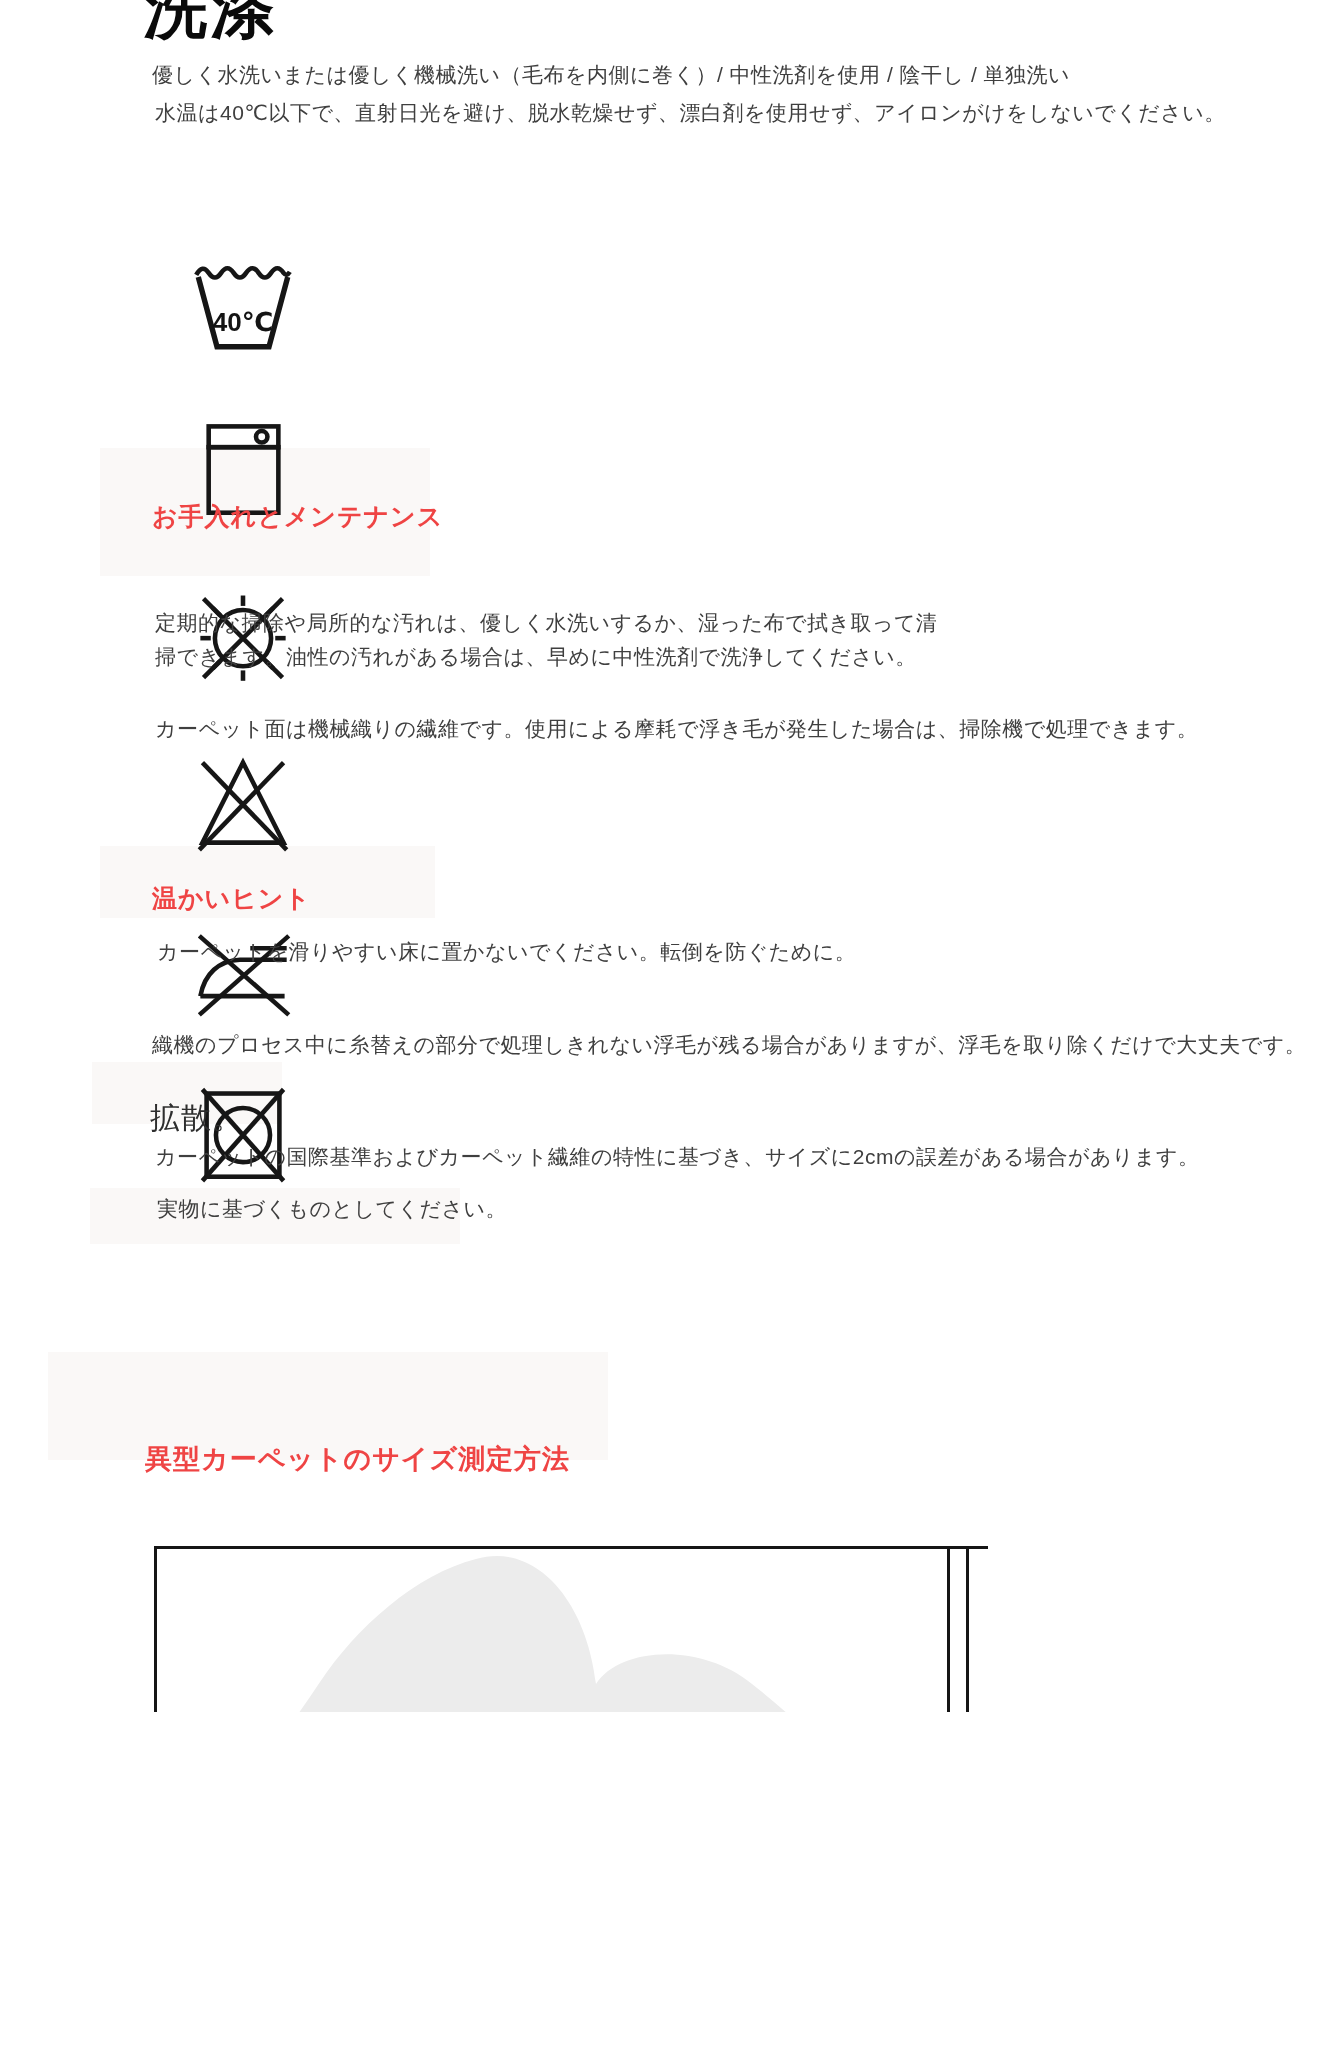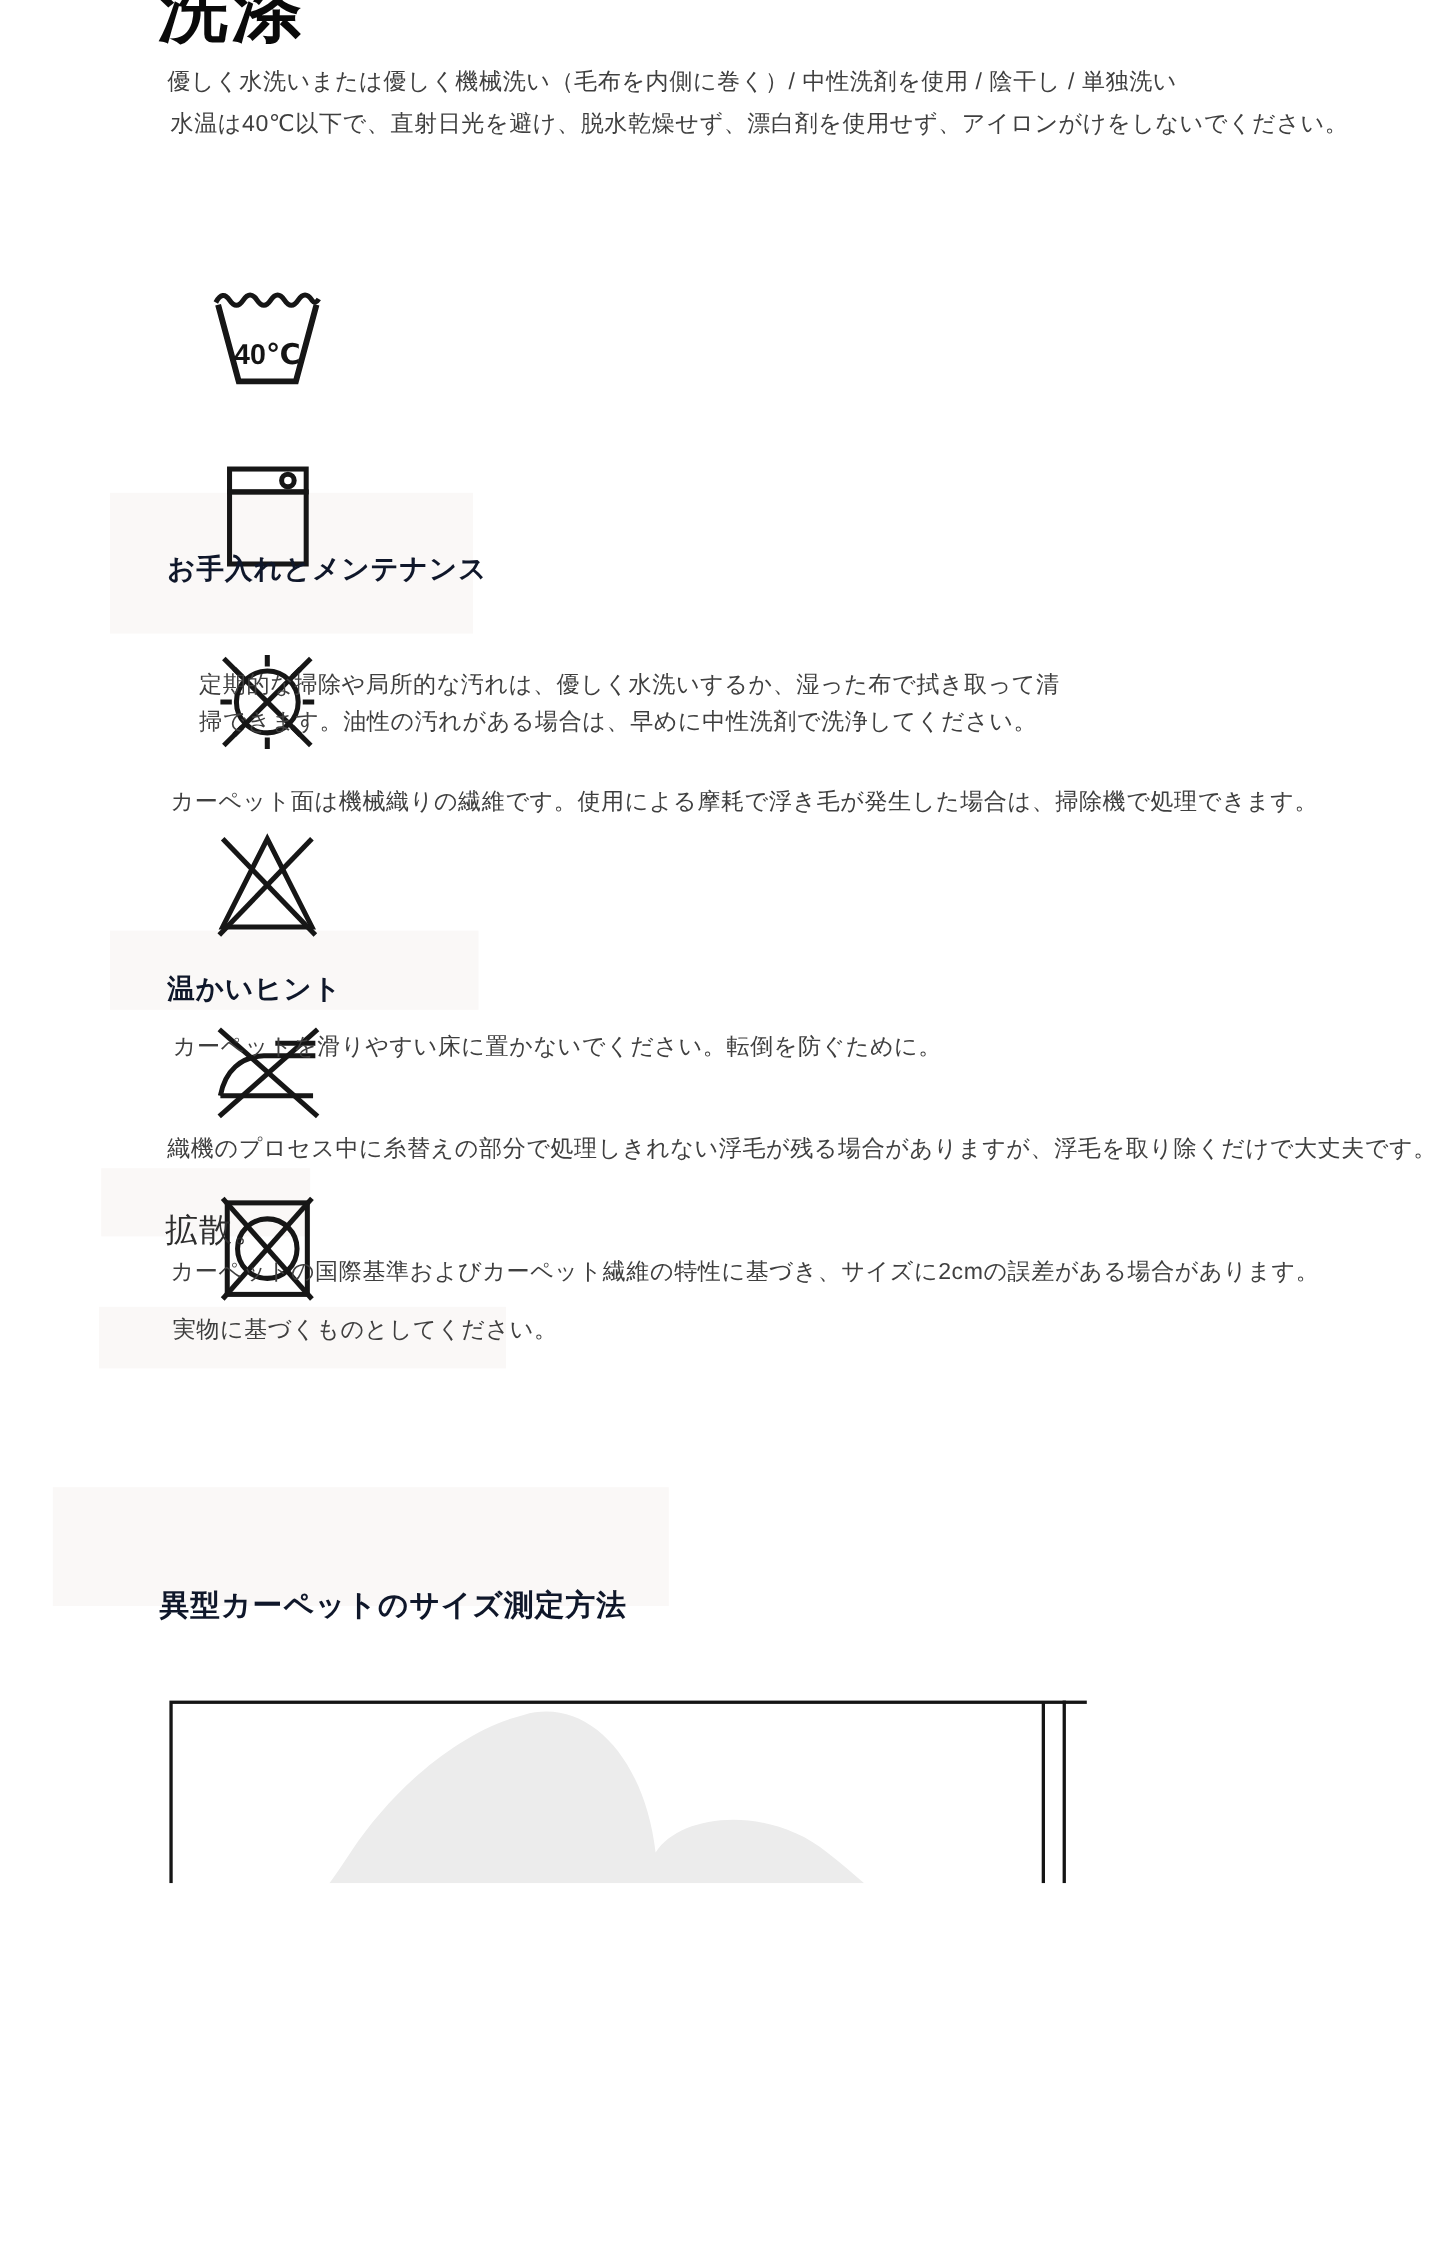--- a/index.html
+++ b/index.html
@@ -11,23 +11,23 @@
     font-family:"Liberation Sans","DejaVu Sans",sans-serif;
     color:#3d3d3d;
   }
   .abs{position:absolute;}
   .h1{
     font-size:64px;font-weight:800;color:#0a0a0a;letter-spacing:3px;white-space:nowrap;
   }
   .body-text{
     font-size:21px;line-height:1.6;color:#3f3f3f;letter-spacing:0.5px;white-space:nowrap;
   }
-  .body-text.wrap{white-space:normal;line-height:34px;margin-left:26px;}
+  .body-text.wrap{white-space:normal;line-height:34px;}
   .h2{
-    font-size:25px;font-weight:700;color:#0f172a;letter-spacing:1px;white-space:nowrap;
+    font-size:25px;font-weight:700;color:#ef4444;letter-spacing:1px;white-space:nowrap;
   }
   .h2.big{font-size:27px;}
   .kakusan{font-size:30px;color:#2e2e2e;letter-spacing:1px;}
   .icon-row{
     display:flex;flex-direction:column;gap:62px;align-items:flex-end;
   }
   .care-icon{width:106px;height:104px;flex:0 0 auto;}
   .care-icon svg{width:100%;height:100%;display:block;}
   .patch{background:#faf8f7;}
   .diagram-rect{

